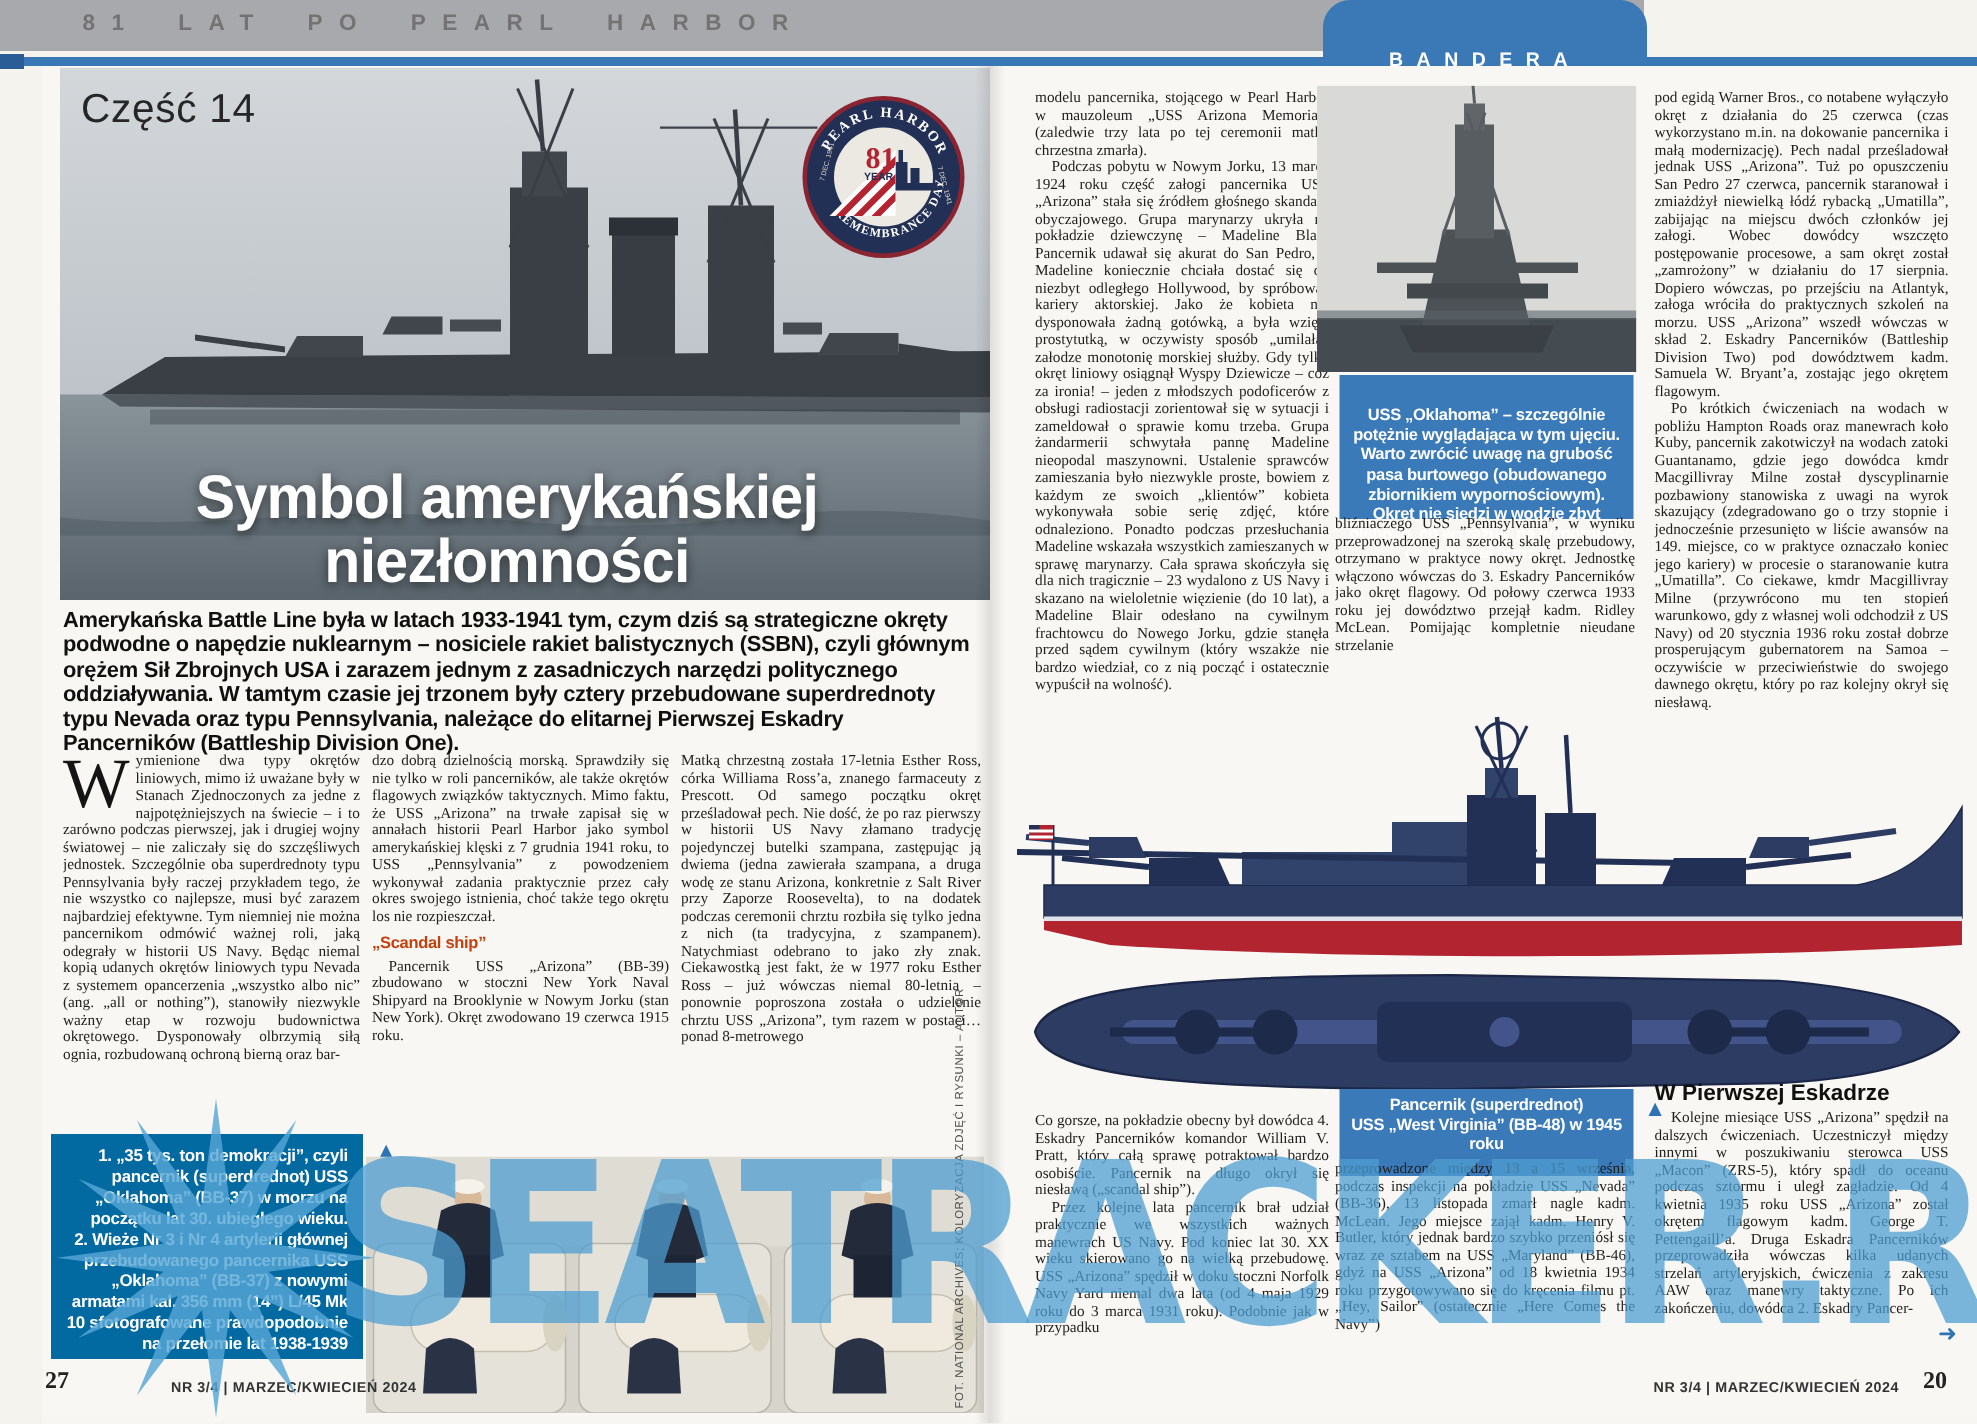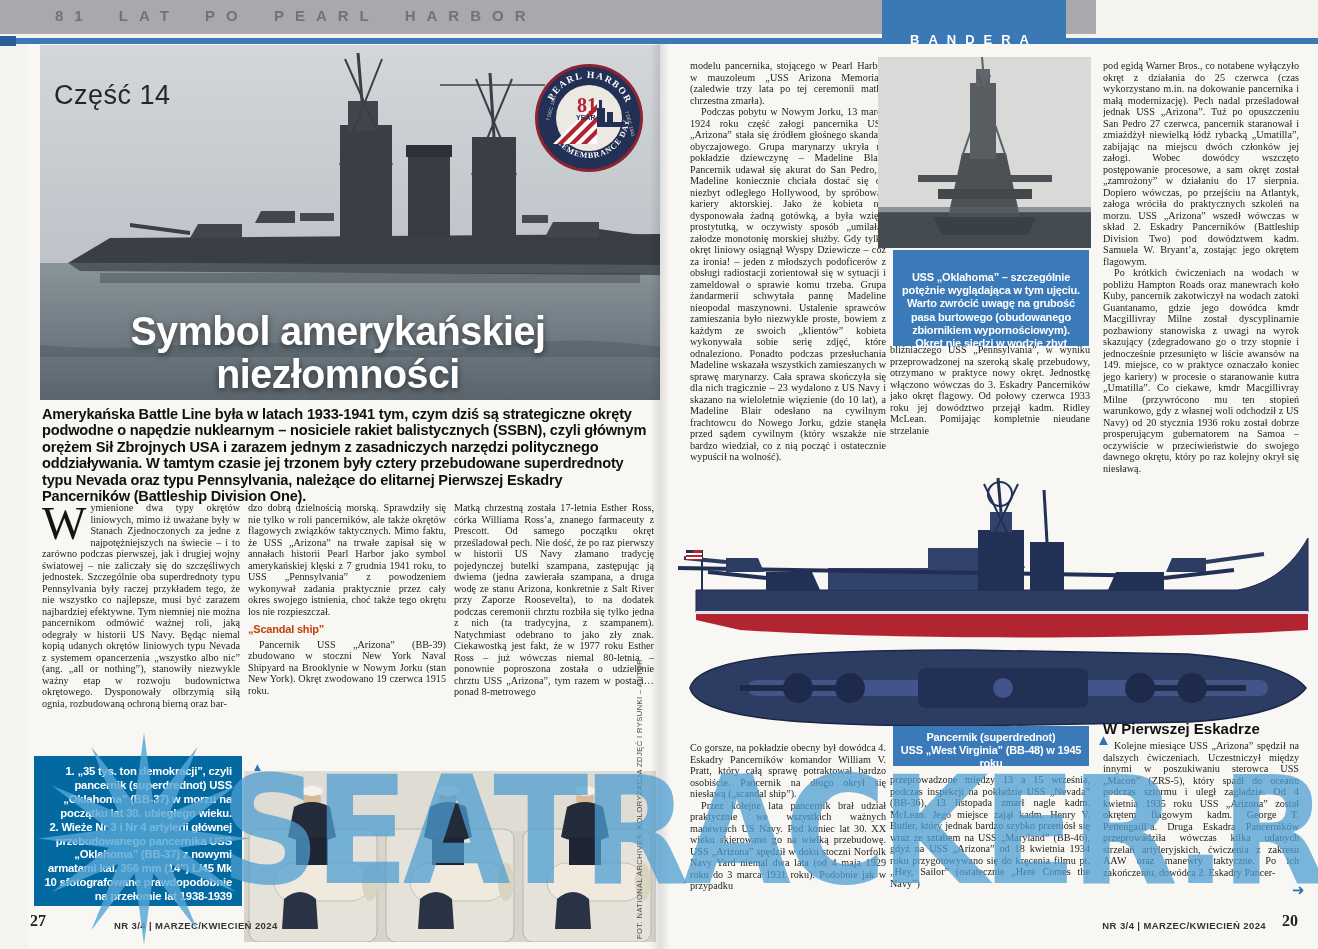--- a/index.html
+++ b/index.html
@@ -9,34 +9,34 @@
     font-family:"Liberation Sans",sans-serif;
   }
   .abs{position:absolute;}
 
   
   .banner-gray{left:0;top:0;width:1096px;height:34px;background:#a7a9ac;}
   .banner-kicker{left:55px;top:7px;width:480px;color:#737373;font-size:15px;font-weight:bold;
     letter-spacing:11px;word-spacing:10px;white-space:nowrap;}
   .blue-line{left:0;top:38px;width:1318px;height:6px;background:#3b78b6;}
   .blue-edge{left:0;top:36px;width:16px;height:10px;background:#2a5d96;}
-  .bandera-box{left:882px;top:0;width:184px;height:56px;background:#3b78b6;}
+  .bandera-box{left:882px;top:0;width:216px;height:56px;background:#3b78b6;border-radius:18px;}
   .bandera-text{left:0;right:0;bottom:9px;text-align:center;color:#fff;font-size:13px;
     font-weight:bold;letter-spacing:9px;}
 
   
   .page{background:#f8f7f3;}
   .page-left{left:28px;top:44px;width:632px;height:905px;}
   .page-right{left:660px;top:44px;width:658px;height:905px;}
   .gutter{left:650px;top:44px;width:20px;height:905px;
     background:linear-gradient(90deg,rgba(0,0,0,0) 0%,rgba(0,0,0,0.10) 50%,rgba(0,0,0,0) 100%);}
 
   
   .photo-main{left:12px;top:1px;width:620px;height:355px;overflow:hidden;}
-  .czesc{left:26px;top:36px;font-size:27px;color:#262626;letter-spacing:.5px;}
+  .czesc{left:26px;top:13px;font-size:27px;color:#262626;letter-spacing:.5px;}
   .badge{left:503px;top:12px;width:116px;height:124px;}
   .main-title{left:30px;top:266px;width:560px;text-align:center;color:#fff;
     font-size:41px;line-height:43px;font-weight:bold;letter-spacing:-.5px;
     text-shadow:0 2px 7px rgba(0,0,0,.55);transform:scaleX(.96);transform-origin:center top;}
   .lead{left:14px;top:362px;width:608px;font-size:14.6px;line-height:16.4px;font-weight:bold;
     color:#101010;letter-spacing:-.2px;}
   .bodytext{font-family:"Liberation Serif",serif;font-size:10.2px;line-height:11.5px;
     color:#1d1d1b;text-align:justify;}
   .bodytext p{margin:0;}
   .bodytext p.indent{text-indent:11px;}
@@ -65,21 +65,21 @@
   .colR{overflow:hidden;}
   .colA{left:30px;top:16px;width:196px;height:484px;}
   .colA2{left:30px;top:698px;width:196px;height:192px;}
   .photo-okl{left:218px;top:13px;width:213px;height:191px;overflow:hidden;}
   .caption-okl{left:233px;top:206px;width:196px;height:96px;background:#3b7ab9;
     padding:21px 6px;box-sizing:border-box;}
   .caption-okl .cap, .caption-wv .cap{color:#fff;font-size:11px;line-height:13.2px;
     font-weight:bold;text-align:center;letter-spacing:-.2px;}
   .colB1{left:230px;top:300px;width:200px;height:186px;}
   .illustrations{left:18px;top:428px;width:636px;height:256px;}
-  .caption-wv{left:233px;top:682px;width:196px;height:40px;background:#3b7ab9;
+  .caption-wv{left:233px;top:682px;width:196px;height:58px;background:#3b7ab9;
     padding:5px 6px;box-sizing:border-box;}
   .colB2{left:230px;top:730px;width:200px;height:172px;}
   .colC{left:443px;top:16px;width:196px;height:486px;}
   .colC-head{left:443px;top:676px;width:196px;font-size:15px;font-weight:bold;color:#101010;}
   .colC2{left:443px;top:696px;width:196px;height:172px;}
   .footer-issue-right{right:52px;top:876px;font-size:9.5px;font-weight:bold;color:#333;
     letter-spacing:.4px;}
   .footer-num-right{right:20px;top:868px;font-family:"Liberation Serif",serif;
     font-size:16px;font-weight:bold;color:#222;}
 

